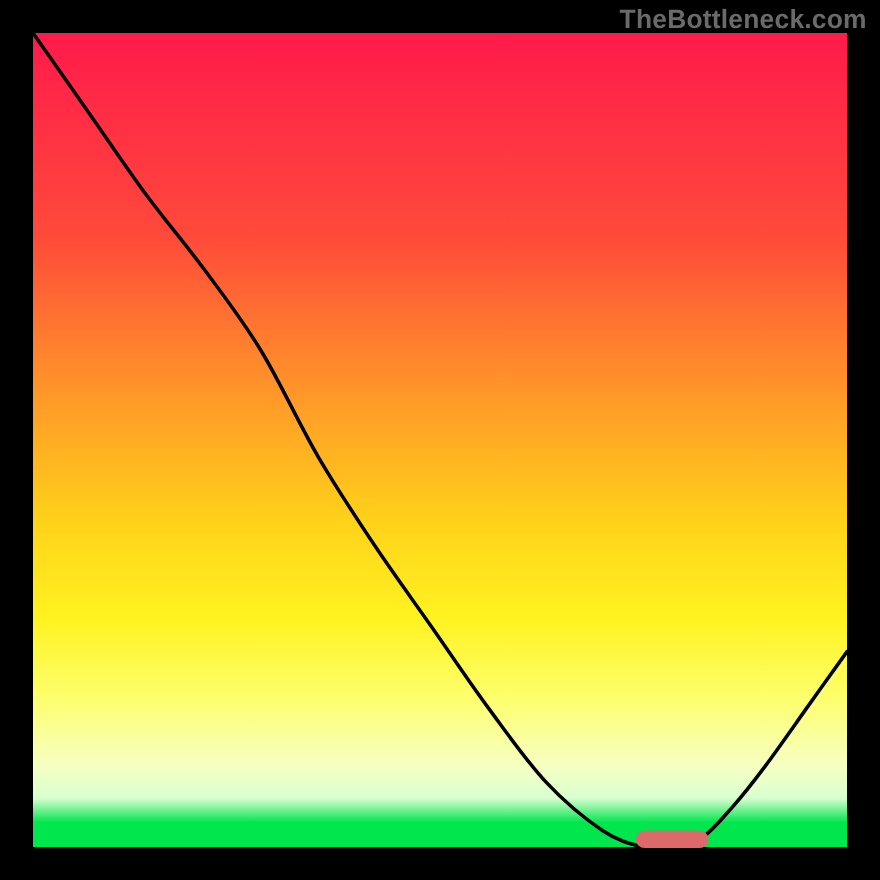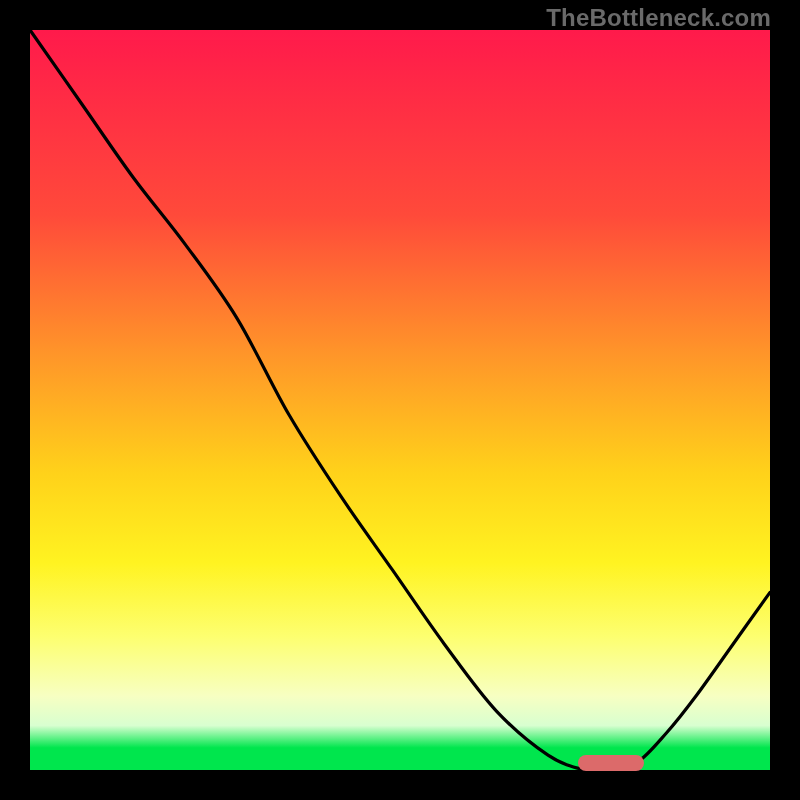--- a/index.html
+++ b/index.html
@@ -34,21 +34,21 @@
       #fdff70 82%,
       #f7ffc2 90%,
       #d8ffd0 94%,
       #00e64d 97%,
       #00e64d 100%
     );
   }
   .watermark {
     position: absolute;
     top: 4px;
-    right: 29px;
+    right: 12px;
     font-family: Arial, Helvetica, sans-serif;
     font-size: 24px;
     font-weight: 600;
     color: #6a6a6a;
     letter-spacing: 0.2px;
   }
   svg.curve {
     position: absolute;
     left: 0;
     top: 0;

